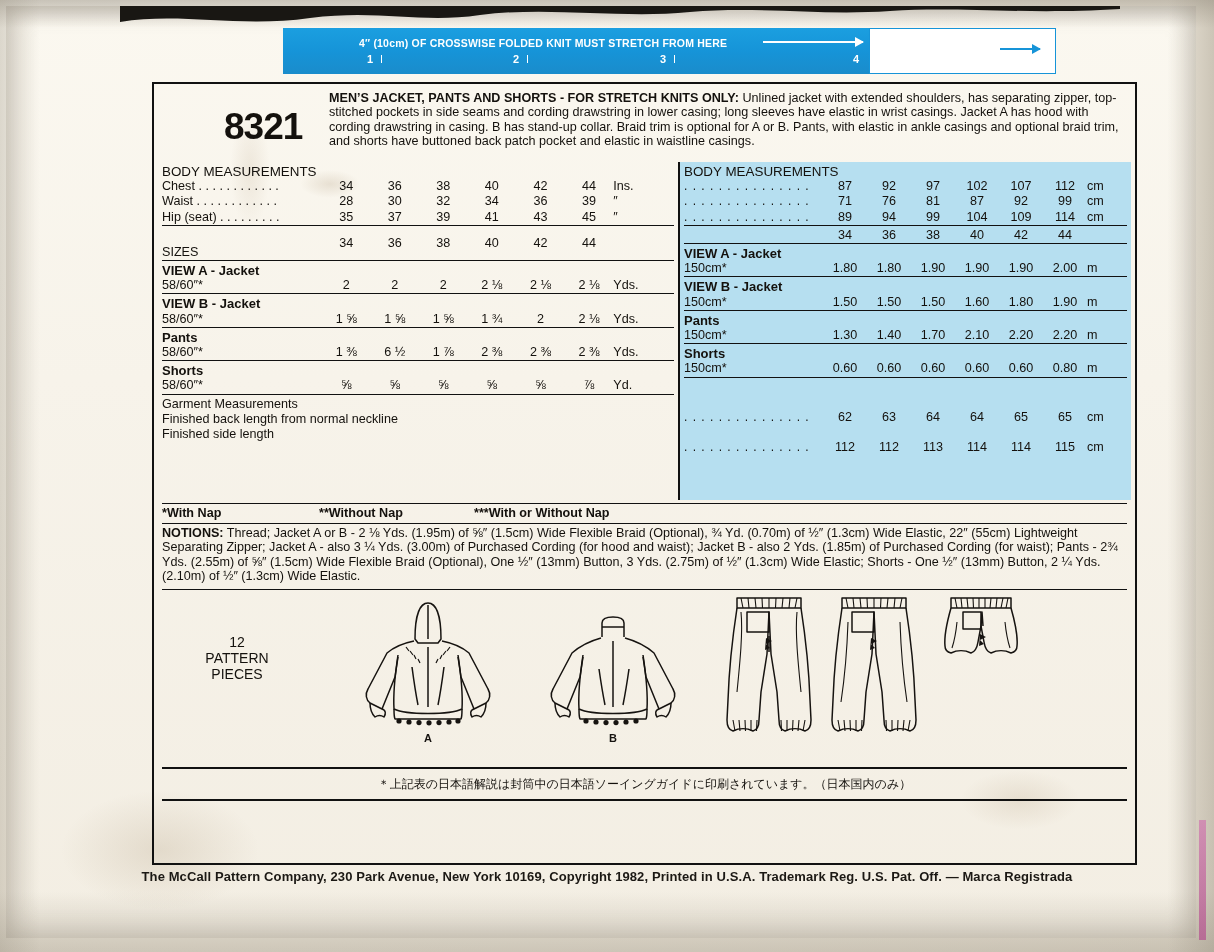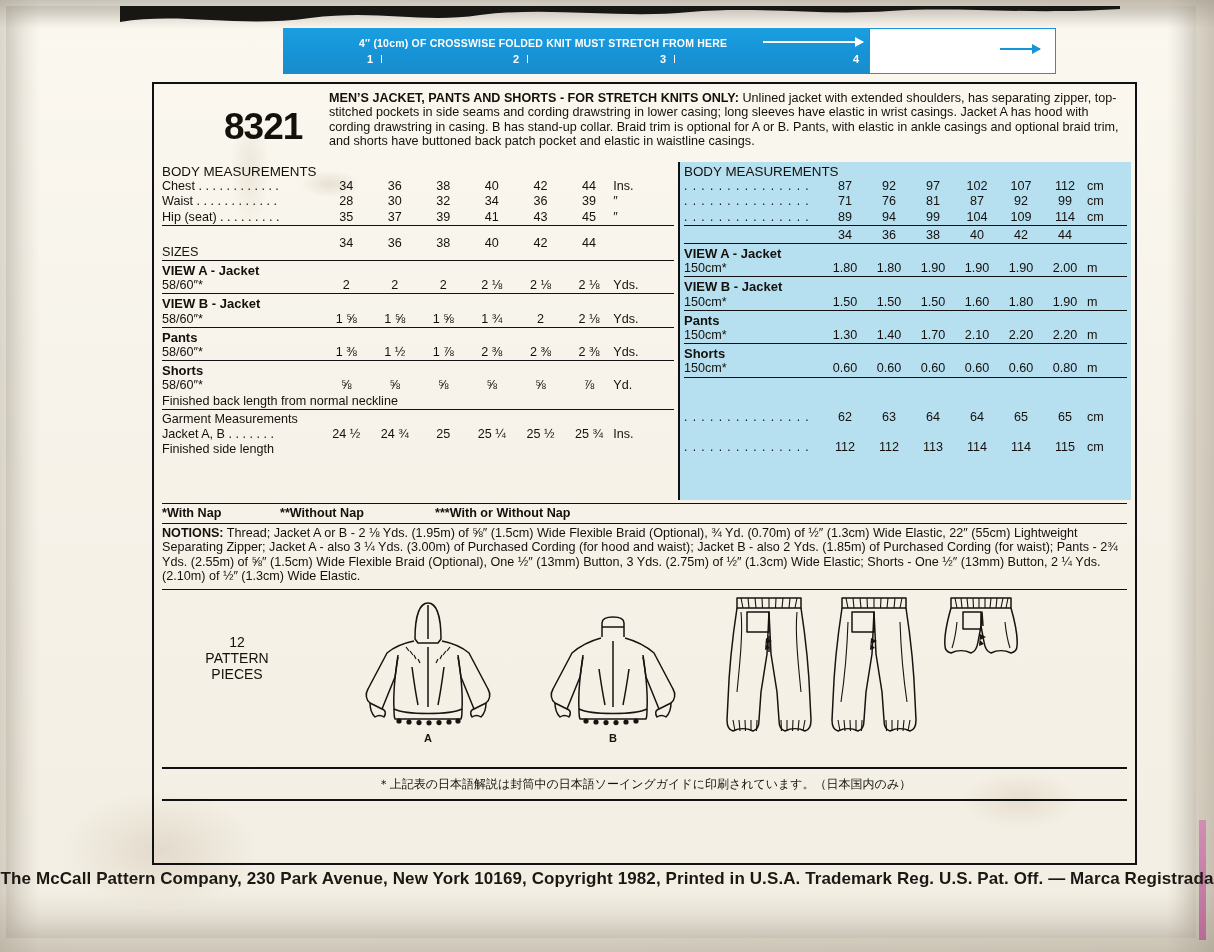--- a/index.html
+++ b/index.html
@@ -104,41 +104,41 @@
 
   
   #notes{
     position:relative;margin:0 8px;font-size:12.6px;line-height:14.6px;
   }
   #notes .hr{border-top:1px solid #111;margin:3px 0 2px;}
   #notes .hr2{border-top:1px solid #111;margin:2px 0 2px;}
   .napline{display:flex;align-items:flex-end;}
   .napline b{font-weight:bold;}
   .nap1{width:118px;}
-  .nap2{width:155px;}
+  .nap2{width:155px;margin-left:39px;}
   .nap3{width:200px;}
 
   
   #illus{position:relative;height:175px;margin:0 8px;}
   #pieces{
     position:absolute;left:20px;top:42px;width:110px;text-align:center;
     font-size:14px;font-weight:normal;line-height:16px;
   }
   .fig{position:absolute;top:0;}
   .figlabel{position:absolute;font-size:11px;font-weight:bold;}
 
   
   #jpbar{
     position:relative;margin:0 8px;border-top:2px solid #111;border-bottom:2px solid #111;
     height:30px;line-height:30px;text-align:center;font-size:12px;
     font-family:"DejaVu Sans", sans-serif;
   }
   #copyright{
     position:absolute;left:0;right:0;top:869px;text-align:center;
-    font-size:17px;font-weight:bold;letter-spacing:.1px;
+    font-size:13px;font-weight:bold;letter-spacing:.1px;
     color:#1b1814;font-family:"Liberation Sans", sans-serif;
   }
   #pinkedge{position:absolute;right:8px;bottom:12px;width:7px;height:120px;background:linear-gradient(180deg,#d07bb0,#b4538f);opacity:.75;}
 </style>
 </head>
 <body>
 
 <div id="envelope">
   <div class="paper-shade sh1"></div>
   <div class="paper-shade sh2"></div>
@@ -273,21 +273,21 @@
           <td class="num">2 ⅛</td>
           <td class="unit">Yds.</td>
         </tr>
 
         <tr>
           <td colspan="8" class="secthead rule" style="padding-top:2px;">Pants</td>
         </tr>
         <tr>
           <td>58/60″*</td>
           <td class="num">1 ⅜</td>
-          <td class="num">1 ½</td>
+          <td class="num">6 ½</td>
           <td class="num">1 ⅞</td>
           <td class="num">2 ⅜</td>
           <td class="num">2 ⅜</td>
           <td class="num">2 ⅜</td>
           <td class="unit">Yds.</td>
         </tr>
 
         <tr>
           <td colspan="8" class="secthead rule" style="padding-top:2px;">Shorts</td>
         </tr>
@@ -296,34 +296,24 @@
           <td class="num">⅝</td>
           <td class="num">⅝</td>
           <td class="num">⅝</td>
           <td class="num">⅝</td>
           <td class="num">⅝</td>
           <td class="num">⅞</td>
           <td class="unit">Yd.</td>
         </tr>
 
         <tr>
+          <td colspan="8" class="rule" style="padding-top:2px;">Garment Measurements</td>
+        </tr>
+        <tr>
           <td colspan="8">Finished back length from normal neckline</td>
-        </tr>
-        <tr>
-          <td colspan="8" class="rule" style="padding-top:2px;">Garment Measurements</td>
-        </tr>
-        <tr>
-          <td class="lbl">Jacket A, B . . . . . . .</td>
-          <td class="num">24 ½</td>
-          <td class="num">24 ¾</td>
-          <td class="num">25</td>
-          <td class="num">25 ¼</td>
-          <td class="num">25 ½</td>
-          <td class="num">25 ¾</td>
-          <td class="unit">Ins.</td>
         </tr>
         <tr>
           <td colspan="8">Finished side length</td>
         </tr>
       </tbody>
         </table>
     </div>
 
     <div class="side" style="left:522px;width:447px;">
       <table class="sidetable" style="width:443px;">

